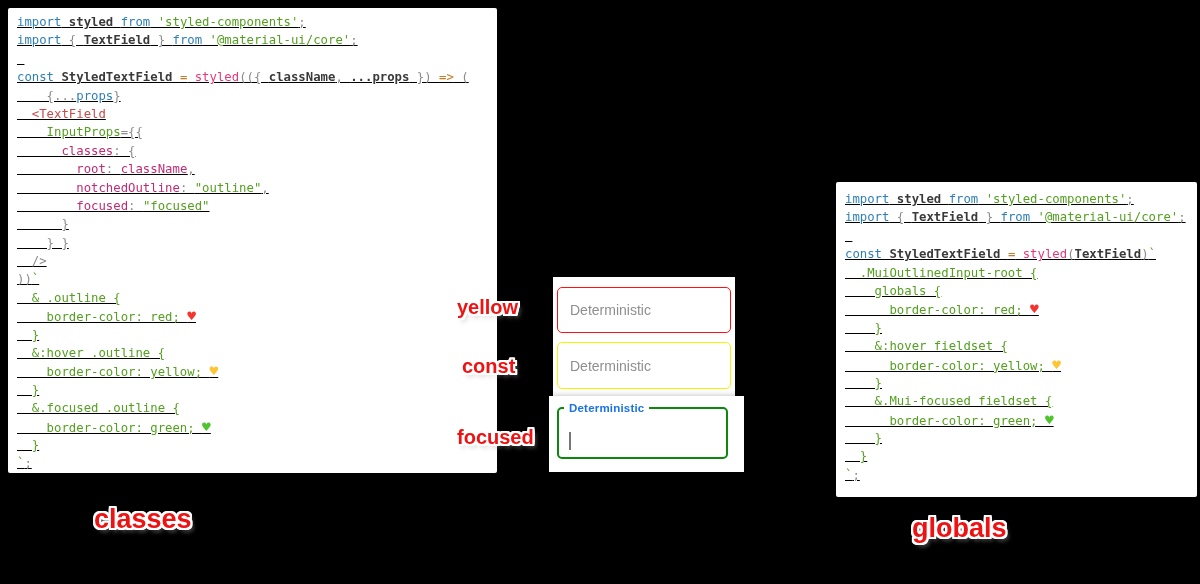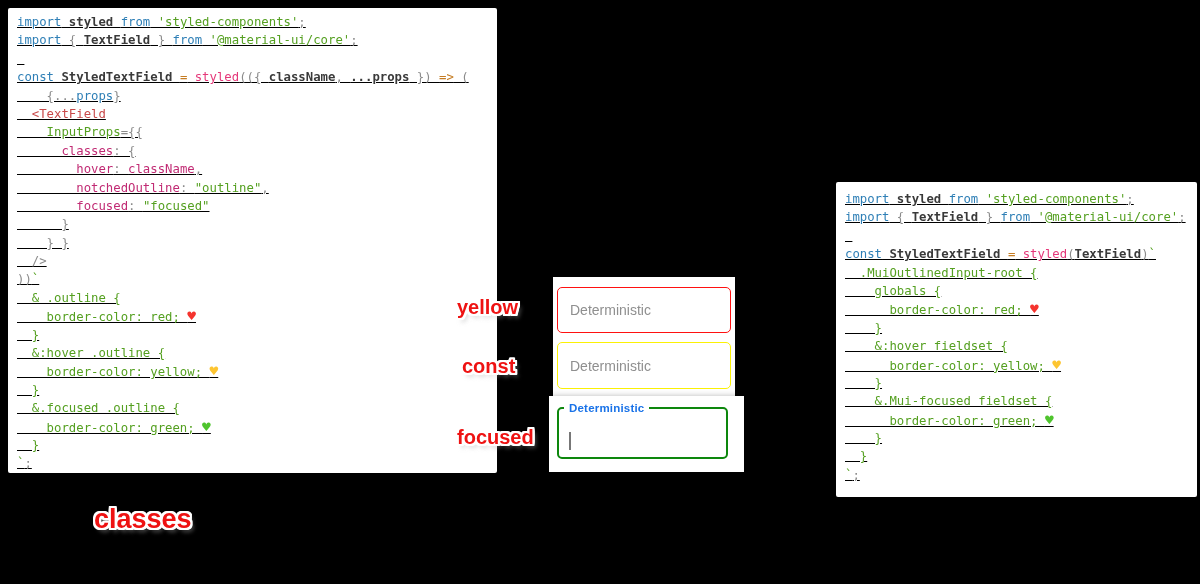--- a/index.html
+++ b/index.html
@@ -56,21 +56,21 @@
 
   <div id="code-left" class="code">
       <div class="ln"><span style="color: rgb(46, 127, 182);">import</span><span class="b" style="color: rgb(58, 58, 58);"> styled </span><span style="color: rgb(46, 127, 182);">from</span><span style="color: rgb(85, 160, 33);"> 'styled-components'</span><span style="color: rgb(139, 139, 139);">;</span></div>
       <div class="ln"><span style="color: rgb(46, 127, 182);">import</span><span style="color: rgb(139, 139, 139);"> { </span><span class="b" style="color: rgb(58, 58, 58);">TextField</span><span style="color: rgb(139, 139, 139);"> } </span><span style="color: rgb(46, 127, 182);">from</span><span style="color: rgb(85, 160, 33);"> '@material-ui/core'</span><span style="color: rgb(139, 139, 139);">;</span></div>
       <div class="ln">&nbsp;</div>
       <div class="ln"><span style="color: rgb(46, 127, 182);">const</span><span class="b" style="color: rgb(58, 58, 58);"> StyledTextField </span><span style="color: rgb(197, 124, 35);">=</span><span style="color: rgb(229, 57, 122);"> styled</span><span style="color: rgb(139, 139, 139);">(({ </span><span class="b" style="color: rgb(58, 58, 58);">className</span><span style="color: rgb(139, 139, 139);">, </span><span class="b" style="color: rgb(58, 58, 58);">...props</span><span style="color: rgb(139, 139, 139);"> }) </span><span style="color: rgb(197, 124, 35);">=&gt;</span><span style="color: rgb(139, 139, 139);"> (</span></div>
       <div class="ln"><span style="color: rgb(139, 139, 139);">    {...</span><span style="color: rgb(46, 127, 182);">props</span><span style="color: rgb(139, 139, 139);">}</span></div>
       <div class="ln"><span style="color: rgb(201, 74, 74);">  &lt;TextField</span></div>
       <div class="ln"><span style="color: rgb(85, 160, 33);">    InputProps</span><span style="color: rgb(139, 139, 139);">={{</span></div>
       <div class="ln"><span style="color: rgb(193, 43, 116);">      classes</span><span style="color: rgb(139, 139, 139);">: {</span></div>
-      <div class="ln"><span style="color: rgb(193, 43, 116);">        hover</span><span style="color: rgb(139, 139, 139);">: </span><span style="color: rgb(193, 43, 116);">className</span><span style="color: rgb(139, 139, 139);">,</span></div>
+      <div class="ln"><span style="color: rgb(193, 43, 116);">        root</span><span style="color: rgb(139, 139, 139);">: </span><span style="color: rgb(193, 43, 116);">className</span><span style="color: rgb(139, 139, 139);">,</span></div>
       <div class="ln"><span style="color: rgb(193, 43, 116);">        notchedOutline</span><span style="color: rgb(139, 139, 139);">: </span><span style="color: rgb(85, 160, 33);">"outline"</span><span style="color: rgb(139, 139, 139);">,</span></div>
       <div class="ln"><span style="color: rgb(193, 43, 116);">        focused</span><span style="color: rgb(139, 139, 139);">: </span><span style="color: rgb(85, 160, 33);">"focused"</span></div>
       <div class="ln"><span style="color: rgb(139, 139, 139);">      }</span></div>
       <div class="ln"><span style="color: rgb(139, 139, 139);">    } }</span></div>
       <div class="ln"><span style="color: rgb(139, 139, 139);">  /&gt;</span></div>
       <div class="ln"><span style="color: rgb(139, 139, 139);">))</span><span style="color: rgb(85, 160, 33);">`</span></div>
       <div class="ln"><span style="color: rgb(85, 160, 33);">  &amp; .outline {</span></div>
       <div class="ln"><span style="color: rgb(85, 160, 33);">    border-color: red; </span><span class="heart" style="color: rgb(245, 52, 46);">♥</span></div>
       <div class="ln"><span style="color: rgb(85, 160, 33);">  }</span></div>
       <div class="ln"><span style="color: rgb(85, 160, 33);">  &amp;:hover .outline {</span></div>
@@ -110,14 +110,15 @@
 
   <fieldset class="tf-focused">
     <legend>Deterministic</legend>
     <div class="cursor"></div>
   </fieldset>
 
   <div id="label-default" class="biglabel sz20">yellow</div>
   <div id="label-hover" class="biglabel sz20">const</div>
   <div id="label-focused" class="biglabel sz20">focused</div>
   <div id="label-classes" class="biglabel sz27">classes</div>
+  <div id="label-globals" class="biglabel sz27">globals</div>
 
 </div>
 
 </body></html>

